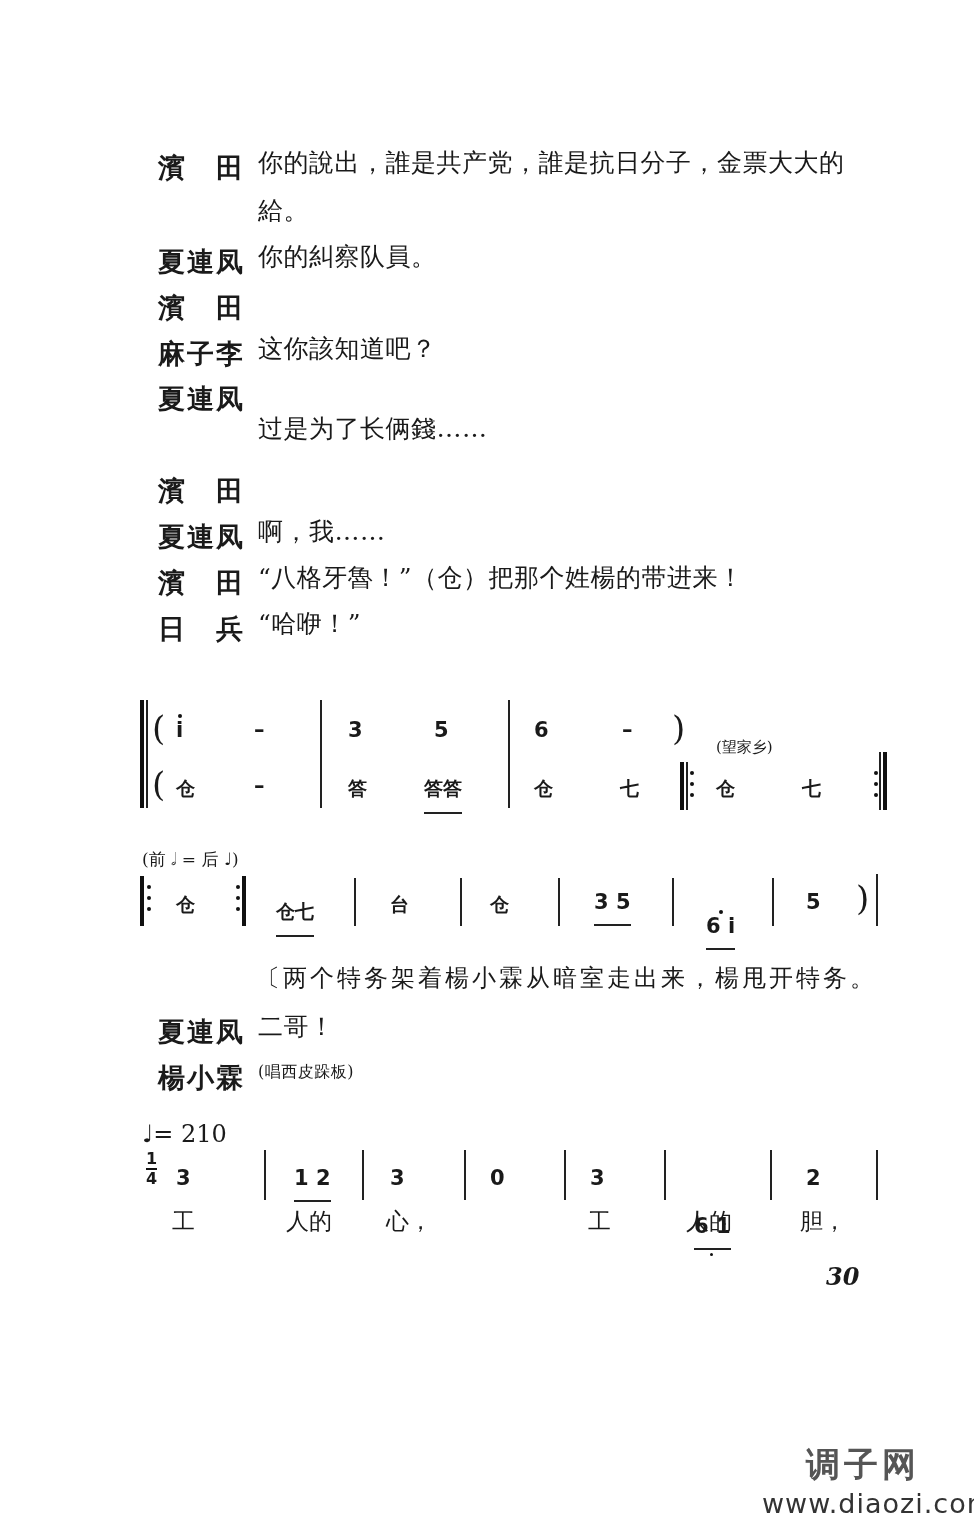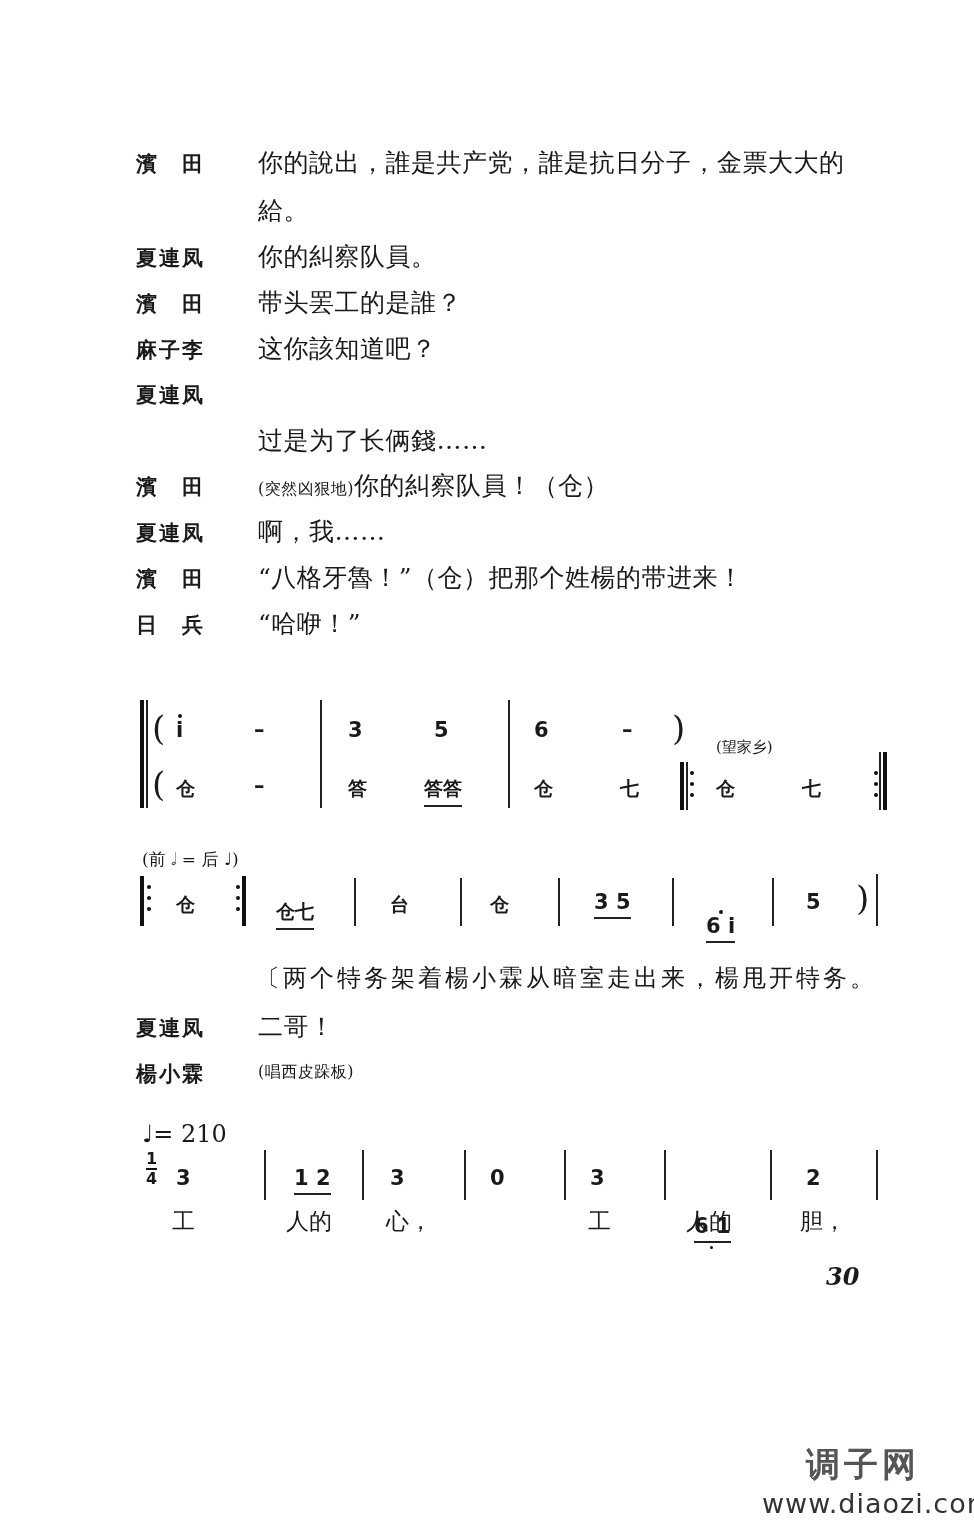--- a/index.html
+++ b/index.html
@@ -1,30 +1,30 @@
 <!DOCTYPE html>
 <html><head>
 <meta charset="utf-8">
 <style>
   html, body { margin:0; padding:0; background:#fff; }
   body { width:974px; height:1524px; position:relative; overflow:hidden;
          font-family:"DejaVu Serif","Liberation Serif",serif; color:#1a1a1a; }
   .line { position:absolute; left:0; right:0; height:40px; }
-  .speaker { position:absolute; left:136px; font-family:Liberation Serif, serif;
-             font-weight:bold; font-size:21px; letter-spacing:2px; top:4px; white-space:nowrap; }
+  .speaker { position:absolute; left:158px; font-family:Liberation Serif, serif;
+             font-weight:bold; font-size:27px; letter-spacing:2px; top:4px; white-space:nowrap; }
   .speech { position:absolute; left:258px; font-size:25px; top:0; white-space:nowrap; letter-spacing:0.5px; }
   .small { font-size:16px; }
   .stage { position:absolute; left:256px; font-size:24px; letter-spacing:3px; white-space:nowrap; }
   .note { position:absolute; font-size:21px; font-weight:bold; font-family:"DejaVu Sans","Liberation Sans",sans-serif; }
   .perc { position:absolute; font-size:19px; font-weight:bold; font-family:"DejaVu Sans","Liberation Sans",sans-serif; }
   .bar { position:absolute; width:2px; background:#222; }
   .thickbar { position:absolute; width:5px; background:#111; }
   .dots { position:absolute; width:4px; }
   .dots i { display:block; width:4px; height:4px; background:#111; border-radius:50%; margin:7px 0; }
-  .underline { border-bottom:2px solid #222; padding-bottom:3px; }
+  .underline { border-bottom:2px solid #222; padding-bottom:10px; }
   .paren { position:absolute; font-size:34px; font-weight:normal; font-family:"DejaVu Serif",serif; }
   .label-small { position:absolute; font-size:15px; font-family:"DejaVu Serif",serif; }
   .lyric { position:absolute; font-size:23px; font-family:"DejaVu Serif",serif; }
   .pageno { position:absolute; left:826px; top:1262px; font-size:24px; font-style:italic; font-weight:bold; }
   .wm1 { position:absolute; left:806px; top:1442px; font-size:34px; font-weight:bold; color:#555;
          font-family:"DejaVu Sans",sans-serif; letter-spacing:4px; }
   .wm2 { position:absolute; left:762px; top:1488px; font-size:27px; color:#333; font-family:"DejaVu Sans",sans-serif; letter-spacing:1px; }
   .dot-above { position:relative; }
   .dot-above::before { content:""; position:absolute; left:50%; top:-4px; width:4px; height:4px; margin-left:-2px; border-radius:50%; background:#111; }
   .dot-below { position:relative; }
@@ -40,37 +40,33 @@
   </div>
   <div class="line" style="top:194px">
     <span class="speech">給。</span>
   </div>
   <div class="line" style="top:240px">
     <span class="speaker">夏連凤</span>
     <span class="speech">你的糾察队員。</span>
   </div>
   <div class="line" style="top:286px">
     <span class="speaker">濱　田</span>
-    <span class="speech">带头罢工的是誰？</span>
   </div>
   <div class="line" style="top:332px">
     <span class="speaker">麻子李</span>
     <span class="speech">这你該知道吧？</span>
   </div>
   <div class="line" style="top:377px">
     <span class="speaker">夏連凤</span>
   </div>
-  <div class="line" style="top:424px">
+  <div class="line" style="top:412px">
     <span class="speech">过是为了长俩錢……</span>
   </div>
   <div class="line" style="top:469px">
     <span class="speaker">濱　田</span>
-    <span class="speech">
-      <span class="small">(突然凶狠地)</span><span>你的糾察队員！（仓）</span>
-    </span>
   </div>
   <div class="line" style="top:515px">
     <span class="speaker">夏連凤</span>
     <span class="speech">啊，我……</span>
   </div>
   <div class="line" style="top:561px">
     <span class="speaker">濱　田</span>
     <span class="speech">“八格牙魯！”（仓）把那个姓楊的带进来！</span>
   </div>
   <div class="line" style="top:607px">

